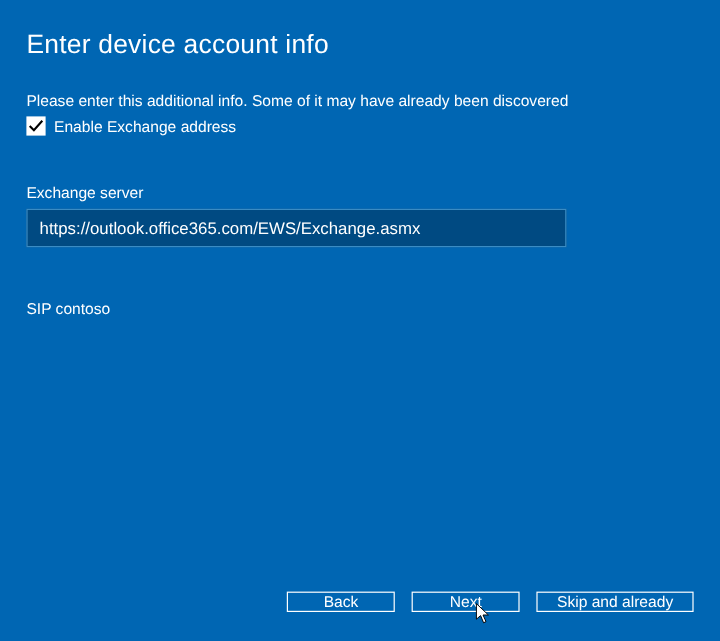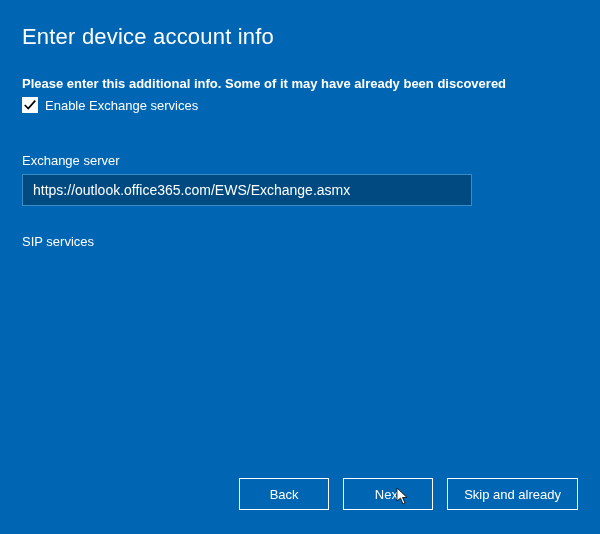--- a/index.html
+++ b/index.html
@@ -18,21 +18,21 @@
       border-radius: 32px;
     }
     .page-title {
       font-size: 22px;
       font-weight: 300;
       margin-bottom: 26px;
       letter-spacing: 0.2px;
     }
     .instruction {
       font-size: 13px;
-      font-weight: 700;
+      font-weight: 400;
       margin-bottom: 6px;
     }
     .checkbox-row {
       display: flex;
       align-items: center;
       gap: 7px;
       margin-bottom: 40px;
     }
     .checkbox {
       width: 16px;
@@ -44,21 +44,21 @@
       flex-shrink: 0;
     }
     .checkbox svg {
       width: 14px;
       height: 14px;
     }
     .checkbox-label {
       font-size: 13px;
     }
     .field-group {
-      margin-bottom: 28px;
+      margin-bottom: 44px;
     }
     .field-label {
       font-size: 13px;
       margin-bottom: 6px;
       display: block;
     }
     .text-input {
       width: 450px;
       height: 32px;
       background: #004a82;
@@ -70,21 +70,21 @@
       font-family: "Segoe UI", Arial, sans-serif;
     }
     .button-row {
       position: absolute;
       bottom: 24px;
       right: 22px;
       display: flex;
       gap: 14px;
     }
     .btn {
-      height: 32px;
+      height: 17px;
       border: 1.5px solid #ffffff;
       background: transparent;
       color: #ffffff;
       font-size: 13px;
       font-family: "Segoe UI", Arial, sans-serif;
       cursor: pointer;
       display: flex;
       align-items: center;
       justify-content: center;
       padding: 0 16px;
@@ -109,30 +109,30 @@
   <h1 class="page-title">Enter device account info</h1>
 
   <p class="instruction">Please enter this additional info. Some of it may have already been discovered</p>
 
   <div class="checkbox-row">
     <span class="checkbox">
       <svg viewBox="0 0 16 16">
         <path d="M2 8 L6 12 L14 3" stroke="#000000" stroke-width="2" fill="none"></path>
       </svg>
     </span>
-    <span class="checkbox-label">Enable Exchange services</span>
+    <span class="checkbox-label">Enable Exchange address</span>
   </div>
 
   <div class="field-group">
     <label class="field-label">Exchange server</label>
     <input type="text" class="text-input" value="https://outlook.office365.com/EWS/Exchange.asmx" style="">
   </div>
 
   <div class="field-group">
-    <label class="field-label">SIP services</label>
+    <label class="field-label">SIP contoso</label>
   </div>
 
   <div class="button-row">
     <button class="btn">Back</button>
     <button class="btn btn-next">
       <span>Next</span>
       <span class="cursor">
         <svg viewBox="0 0 14 18">
           <path d="M1 1 L1 14 L4.5 11 L7 17 L9 16 L6.5 10.5 L11 10.5 Z" fill="#ffffff" stroke="#000000" stroke-width="0.8"></path>
         </svg>

